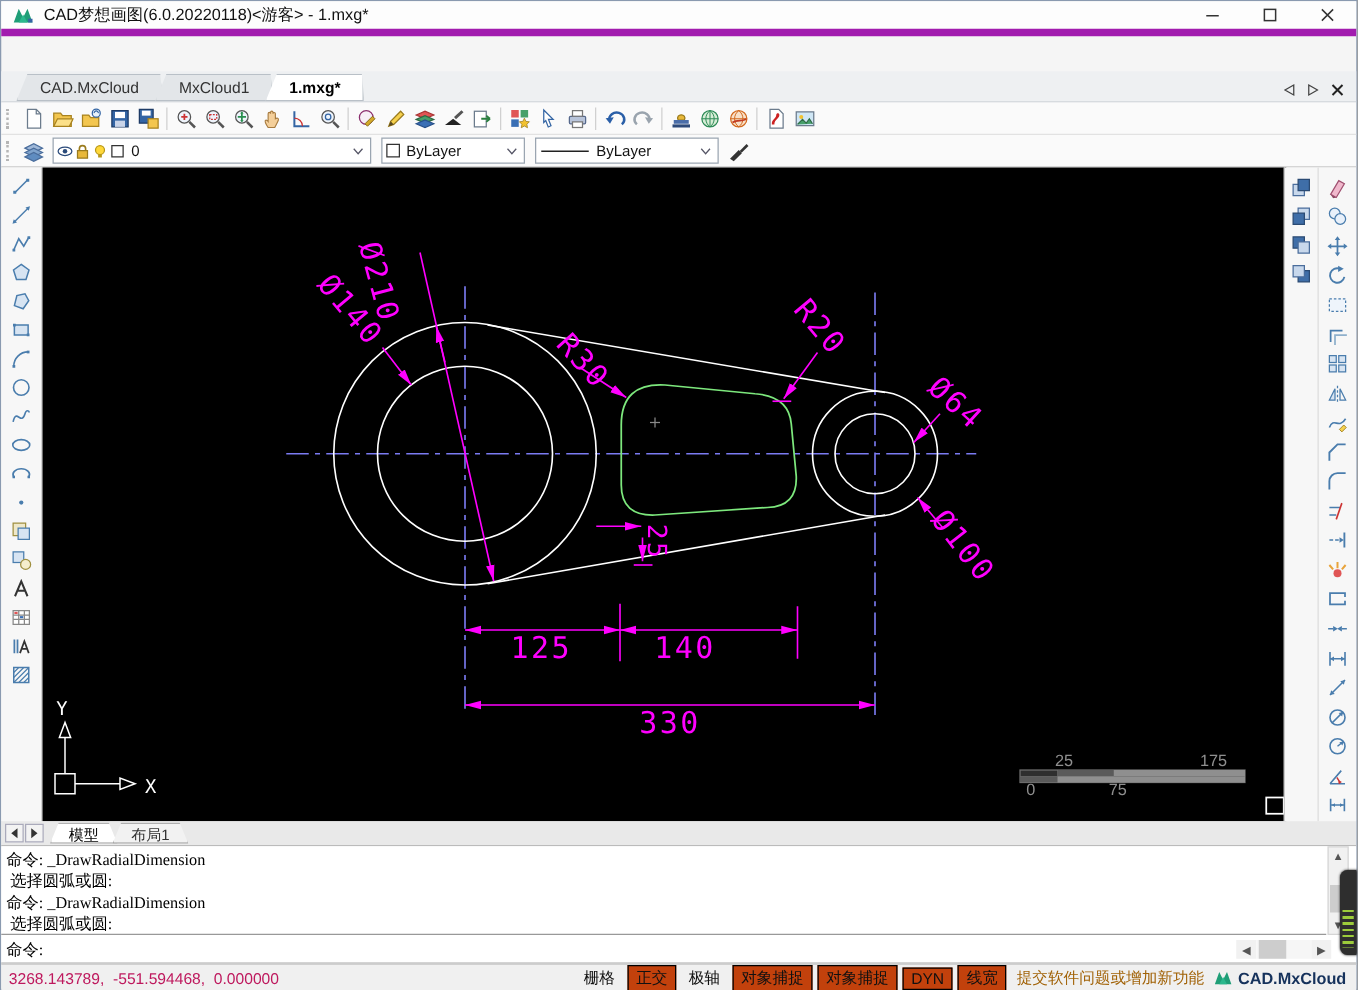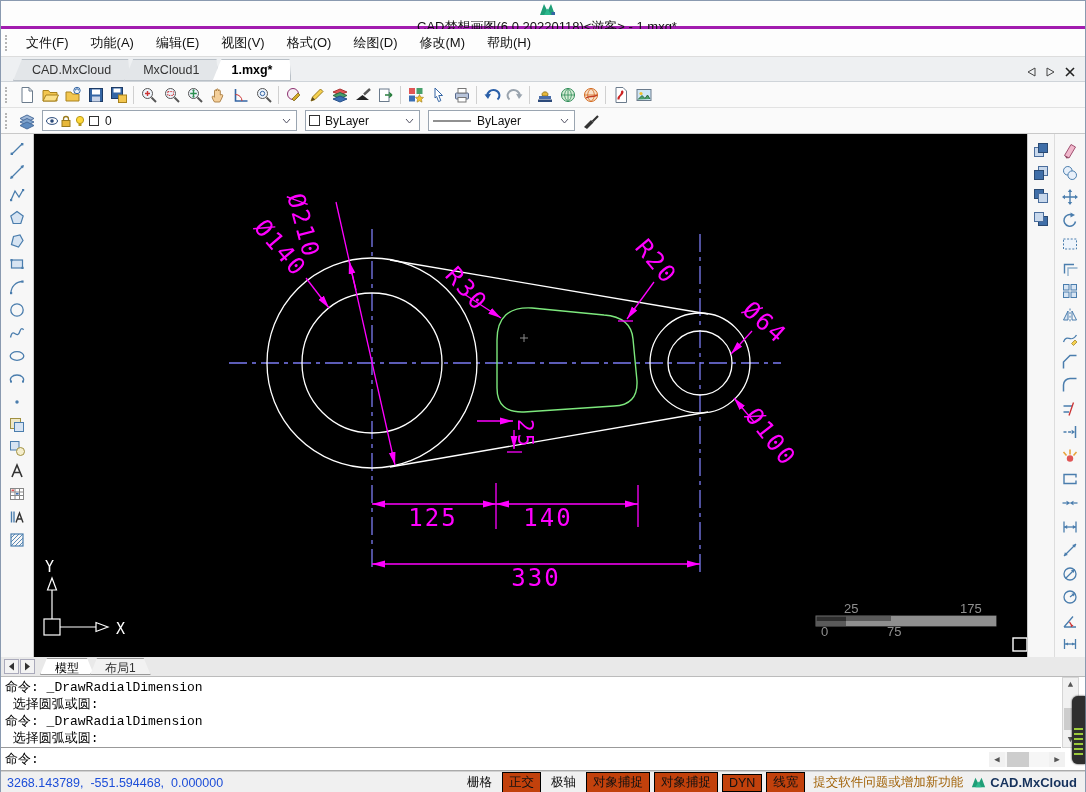--- a/index.html
+++ b/index.html
@@ -1,21 +1,21 @@
 <!DOCTYPE html>
 <html><head>
 <meta charset="utf-8">
 <style>
   * { box-sizing: border-box; margin: 0; padding: 0; }
   html,body { width:1086px; height:792px; }
   body { font-family:"Liberation Sans","DejaVu Sans",sans-serif; font-size:12px; color:#222; background:#fff; overflow:hidden; }
   #app { position:relative; width:1086px; height:792px; background:#f5f5f5; border:1px solid #8a9ab0; }
 
   
-  .titlebar { position:absolute; top:0; left:0; width:100%; height:28px; background:#fdfdfd; display:flex; align-items:center; border-bottom:3px solid #a21caf;flex-direction:column;}
+  .titlebar { position:absolute; top:0; left:0; width:100%; height:28px; background:#fdfdfd; display:flex; align-items:center; border-bottom:6px solid #a21caf;}
   .titlebar .title { margin-left:8px; font-size:13px; color:#111; }
   .win-btns { margin-left:auto; display:flex; height:100%; }
   .win-btn { width:46px; height:100%; display:flex; align-items:center; justify-content:center; }
 
   
   .menubar { position:absolute; top:28px; left:0; width:100%; height:28px; background:#fdfdfd; display:flex; align-items:center; border-bottom:1px solid #ddd; }
   .menu-item { padding:5px 11px; font-size:13px; color:#111; }
   .grip { width:5px; height:16px; border-left:2px dotted #b5b5b5; margin:0 5px 0 4px; }
 
   
@@ -46,37 +46,37 @@
   
   .canvas { position:absolute; top:133px; left:33px; width:995px; height:523px; background:#000; }
 
   
   .layoutbar { position:absolute; top:656px; left:0; width:100%; height:20px; background:#e9e9e9; border-bottom:1px solid #bbb; display:flex; align-items:center; padding-left:3px; }
   .spin { width:15px; height:15px; border:1px solid #aab; background:#f3f3f3; display:flex; align-items:center; justify-content:center; margin-right:1px; }
   .ltab { height:17px; padding:1px 14px; font-size:12px; background:#f2f2f2; clip-path:polygon(7px 0, calc(100% - 7px) 0, 100% 100%, 0 100%); border:1px solid #999; margin-left:-4px; color:#333;}
   .ltab.active { background:#fff; color:#000; }
 
   
-  .cmd { position:absolute; top:676px; left:0; width:100%; height:94px; background:#fff; border-bottom:1px solid #aaa; font-family:Liberation Mono, monospace; font-size:13px; }
+  .cmd { position:absolute; top:676px; left:0; width:100%; height:94px; background:#fff; border-bottom:1px solid #aaa; font-family:Liberation Serif, serif; font-size:13px; }
   .cmd-history { position:absolute; top:0; left:0; right:24px; height:71px; border-bottom:1px solid #999; padding:2px 0 0 4px; overflow:hidden; }
   .cmd-line { height:17px; line-height:17px; white-space:pre; color:#000; }
   .cmd-prompt-row { position:absolute; top:72px; left:0; right:0; height:21px; padding:2px 0 0 4px; }
   .vsb { position:absolute; top:0; right:6px; width:17px; height:71px; background:#f1f1f1; border:1px solid #d5d5d5; }
   .vsb .arr { position:absolute; left:0; width:15px; height:14px; display:flex; align-items:center; justify-content:center; color:#555; font-size:9px; }
   .vsb .thumb { position:absolute; left:1px; top:30px; width:13px; height:22px; background:#cdcdcd; }
   .hsb { position:absolute; top:74px; left:988px; width:76px; height:17px; display:flex; align-items:center; }
   .hsb .harr { width:16px; height:15px; background:#f1f1f1; display:flex; align-items:center; justify-content:center; color:#555; font-size:9px; }
   .hsb .htrack { width:44px; height:15px; background:#f6f6f6; position:relative; }
   .hsb .hthumb { position:absolute; left:2px; top:0; width:22px; height:15px; background:#cdcdcd; }
   .sidewidget { position:absolute; top:19px; right:0; width:13px; height:68px; background:#2e2e2e; border-radius:6px 0 0 6px; box-shadow:0 0 2px #000; overflow:hidden; }
   .sidewidget .stripes { position:absolute; bottom:6px; left:2px; right:2px; height:30px; background:repeating-linear-gradient(to bottom,#9ccb3b 0 2px,#2e2e2e 2px 5px); }
 
   
   .statusbar { position:absolute; top:770px; left:0; width:100%; height:22px; background:#f0f0f0; border-top:1px solid #d0d0d0; display:flex; align-items:center; font-size:12.5px; }
-  .coords { margin-left:6px; white-space:pre; color:#1d4ed8; }
+  .coords { margin-left:6px; white-space:pre; color:#be185d; }
   .st-group { margin-left:auto; display:flex; align-items:center; gap:4px; padding-right:8px; }
   .st-item { padding:1px 6px; color:#111;text-align:right; }
   .st-item.boxed { border:1px solid #000000; background:#c2410c; }
   .st-link { color:#a16207; padding:1px 4px; }
   .brand { display:flex; align-items:center; gap:4px; font-weight:bold; color:#16325c; font-size:13px; }
 
   svg { display:block; }
 </style>
 </head>
 <body>
@@ -104,31 +104,20 @@
           </svg>
         </div>
       <div class="win-btn">
           <svg width="12" height="12" viewBox="0 0 12 12">
             <path d="M1.5,1.5 L10.5,10.5 M10.5,1.5 L1.5,10.5" stroke="#333" stroke-width="1.2"></path>
           </svg>
         </div>
     </div>
   </div>
 
-  <div class="menubar">
-    <div class="grip"></div>
-    <span class="menu-item">文件(F)</span>
-    <span class="menu-item">功能(A)</span>
-    <span class="menu-item">编辑(E)</span>
-    <span class="menu-item">视图(V)</span>
-    <span class="menu-item">格式(O)</span>
-    <span class="menu-item">绘图(D)</span>
-    <span class="menu-item">修改(M)</span>
-    <span class="menu-item">帮助(H)</span>
-  </div>
 
   <div class="tabbar">
     <div style="width:12px"></div>
     <div class="doctab">CAD.MxCloud</div>
     <div class="doctab">MxCloud1</div>
     <div class="doctab active">1.mxg*</div>
     <div class="tab-navs">
       <span>
           <svg width="9" height="10" viewBox="0 0 9 10">
             <path d="M8,1 L1,5 L8,9 Z" fill="none" stroke="#444"></path>

